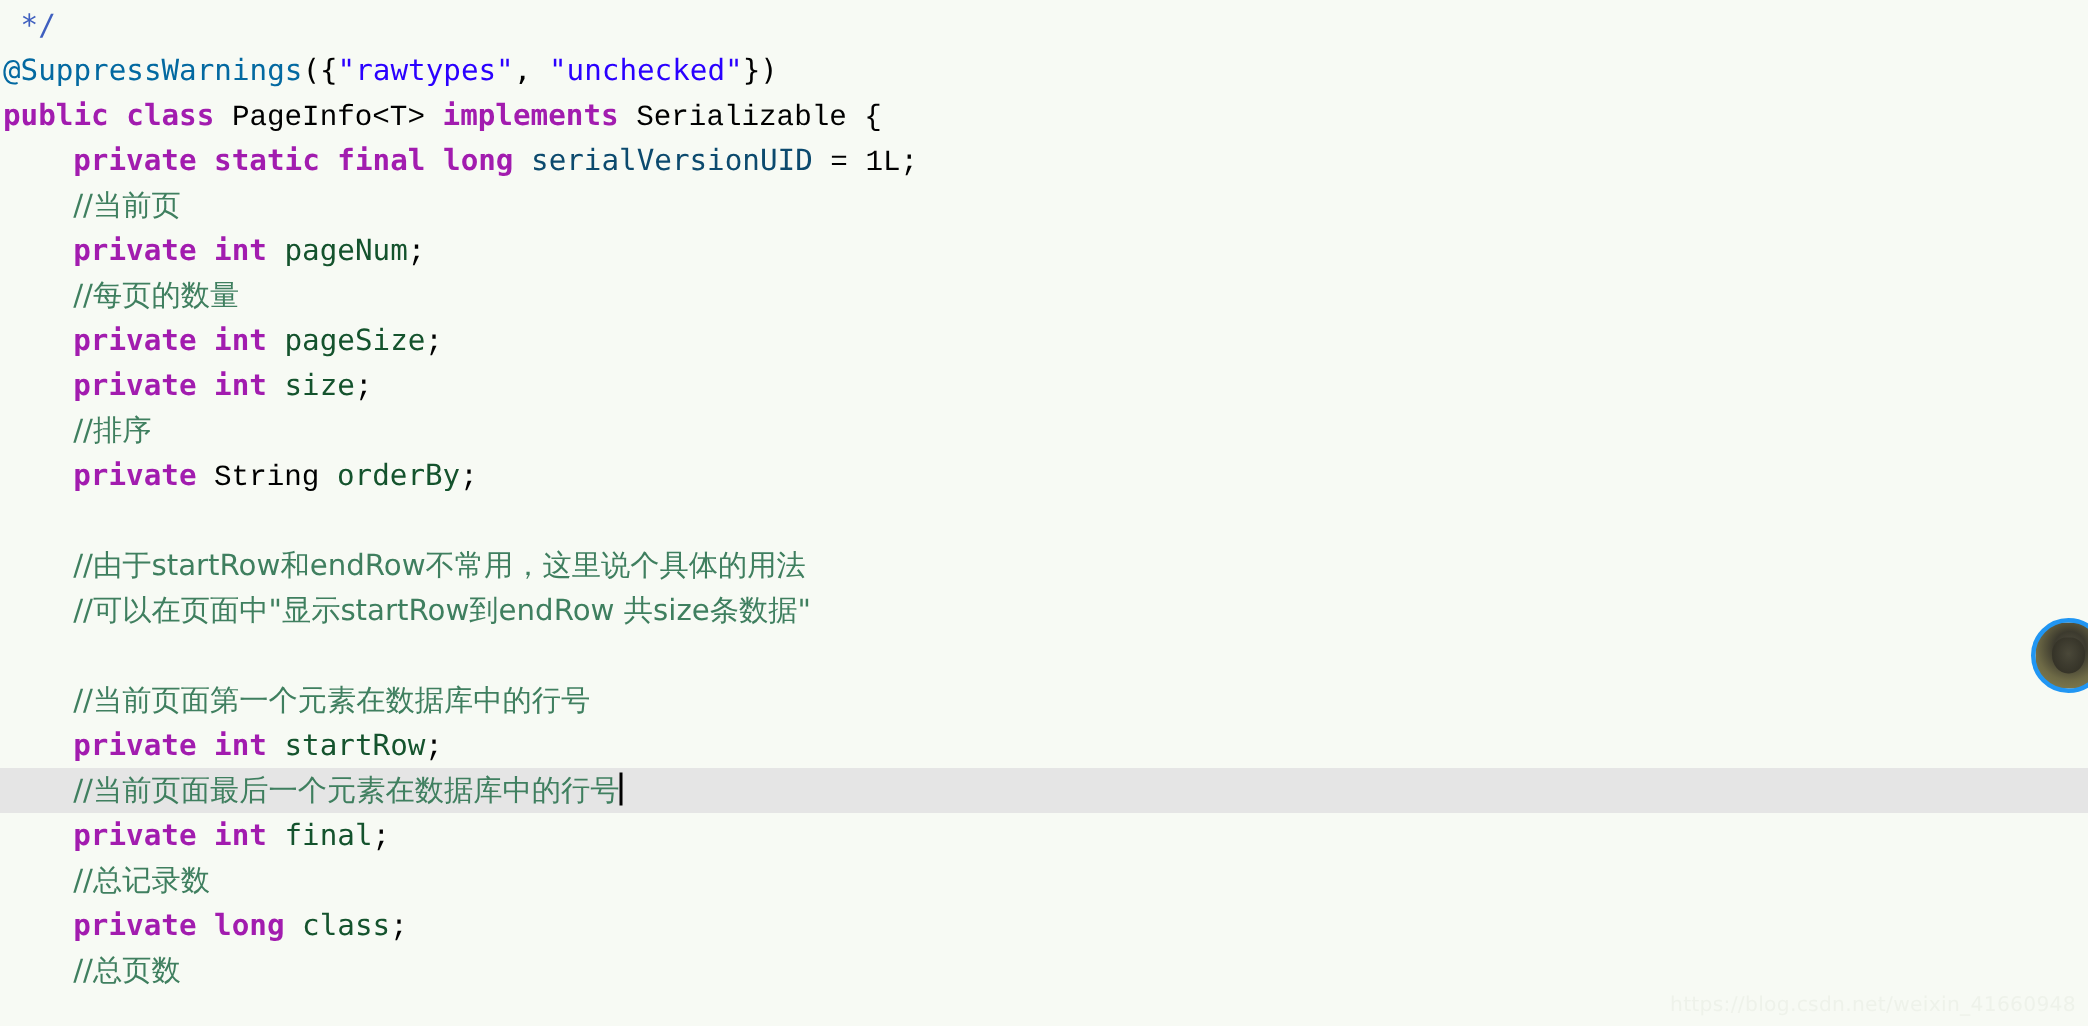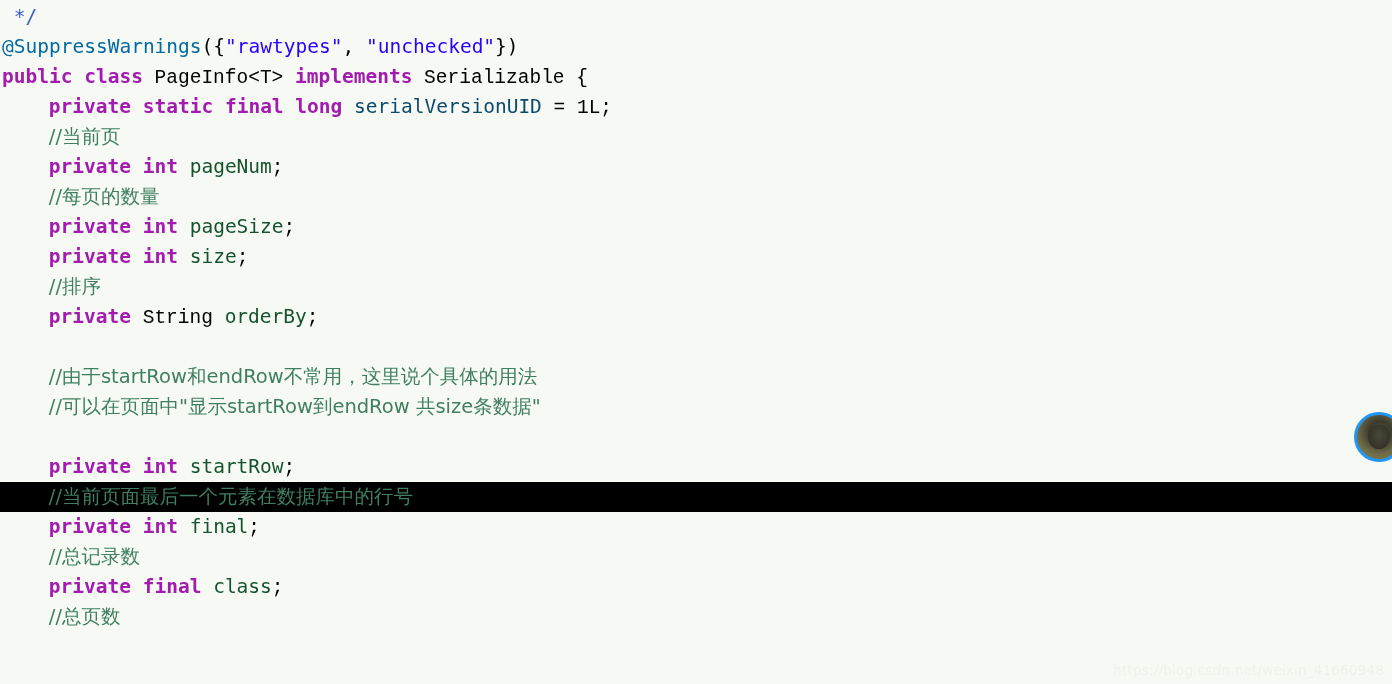--- a/index.html
+++ b/index.html
@@ -37,21 +37,21 @@
     line-height: 30px;
     white-space: pre;
     font-family: "DejaVu Sans Mono", monospace;
     font-size: 19.5px;
     letter-spacing: 0px;
     padding-left: 2px;
     color: #000000;
   }
 
   .code-line.current {
-    background: #000000;
+    background: #e5e5e5;
   }
 
   
   .tok-keyword   { color: #a21caf; font-weight: bold; }
   .tok-comment   { color: #3f7f5f; text-align: right; }
   .tok-jdoc      { color: #3f5fbf; }
   .tok-string    { color: #2a00ff; }
   .tok-field     { color: #14532d; }
   .tok-static    { color: #0c4a6e; }
   .tok-annot     { color: #0369a1; }
@@ -119,25 +119,26 @@
       <div class="code-line"><span class="tok-plain">    </span><span class="tok-keyword">private int</span><span class="tok-plain"> </span><span class="tok-field">pageNum</span><span class="tok-plain">;</span></div>
       <div class="code-line"><span class="tok-plain">    </span><span class="tok-comment cjk">//每页的数量</span></div>
       <div class="code-line"><span class="tok-plain">    </span><span class="tok-keyword">private int</span><span class="tok-plain"> </span><span class="tok-field">pageSize</span><span class="tok-plain">;</span></div>
       <div class="code-line"><span class="tok-plain">    </span><span class="tok-keyword">private int</span><span class="tok-plain"> </span><span class="tok-field">size</span><span class="tok-plain">;</span></div>
       <div class="code-line"><span class="tok-plain">    </span><span class="tok-comment cjk">//排序</span></div>
       <div class="code-line"><span class="tok-plain">    </span><span class="tok-keyword">private</span><span class="tok-plain"> String </span><span class="tok-field">orderBy</span><span class="tok-plain">;</span></div>
       <div class="code-line"><span class="tok-plain"> </span></div>
       <div class="code-line"><span class="tok-plain">    </span><span class="tok-comment cjk">//由于startRow和endRow不常用，这里说个具体的用法</span></div>
       <div class="code-line"><span class="tok-plain">    </span><span class="tok-comment cjk">//可以在页面中"显示startRow到endRow 共size条数据"</span></div>
       <div class="code-line"><span class="tok-plain"> </span></div>
+      <div class="code-line"><span class="tok-plain">    </span><span class="tok-comment cjk">//当前页面第一个元素在数据库中的行号</span></div>
       <div class="code-line"><span class="tok-plain">    </span><span class="tok-keyword">private int</span><span class="tok-plain"> </span><span class="tok-field">startRow</span><span class="tok-plain">;</span></div>
       <div class="code-line current"><span class="tok-plain">    </span><span class="tok-comment cjk">//当前页面最后一个元素在数据库中的行号</span><span class="caret"></span></div>
       <div class="code-line"><span class="tok-plain">    </span><span class="tok-keyword">private int</span><span class="tok-plain"> </span><span class="tok-field">final</span><span class="tok-plain">;</span></div>
       <div class="code-line"><span class="tok-plain">    </span><span class="tok-comment cjk">//总记录数</span></div>
-      <div class="code-line"><span class="tok-plain">    </span><span class="tok-keyword">private final</span><span class="tok-plain"> </span><span class="tok-field">class</span><span class="tok-plain">;</span></div>
+      <div class="code-line"><span class="tok-plain">    </span><span class="tok-keyword">private long</span><span class="tok-plain"> </span><span class="tok-field">class</span><span class="tok-plain">;</span></div>
       <div class="code-line"><span class="tok-plain">    </span><span class="tok-comment cjk">//总页数</span></div>
     </div>
 
   <div id="avatar">
     <div class="face"></div>
   </div>
 
   <div id="watermark">https://blog.csdn.net/weixin_41660948</div>
 
 </div>

